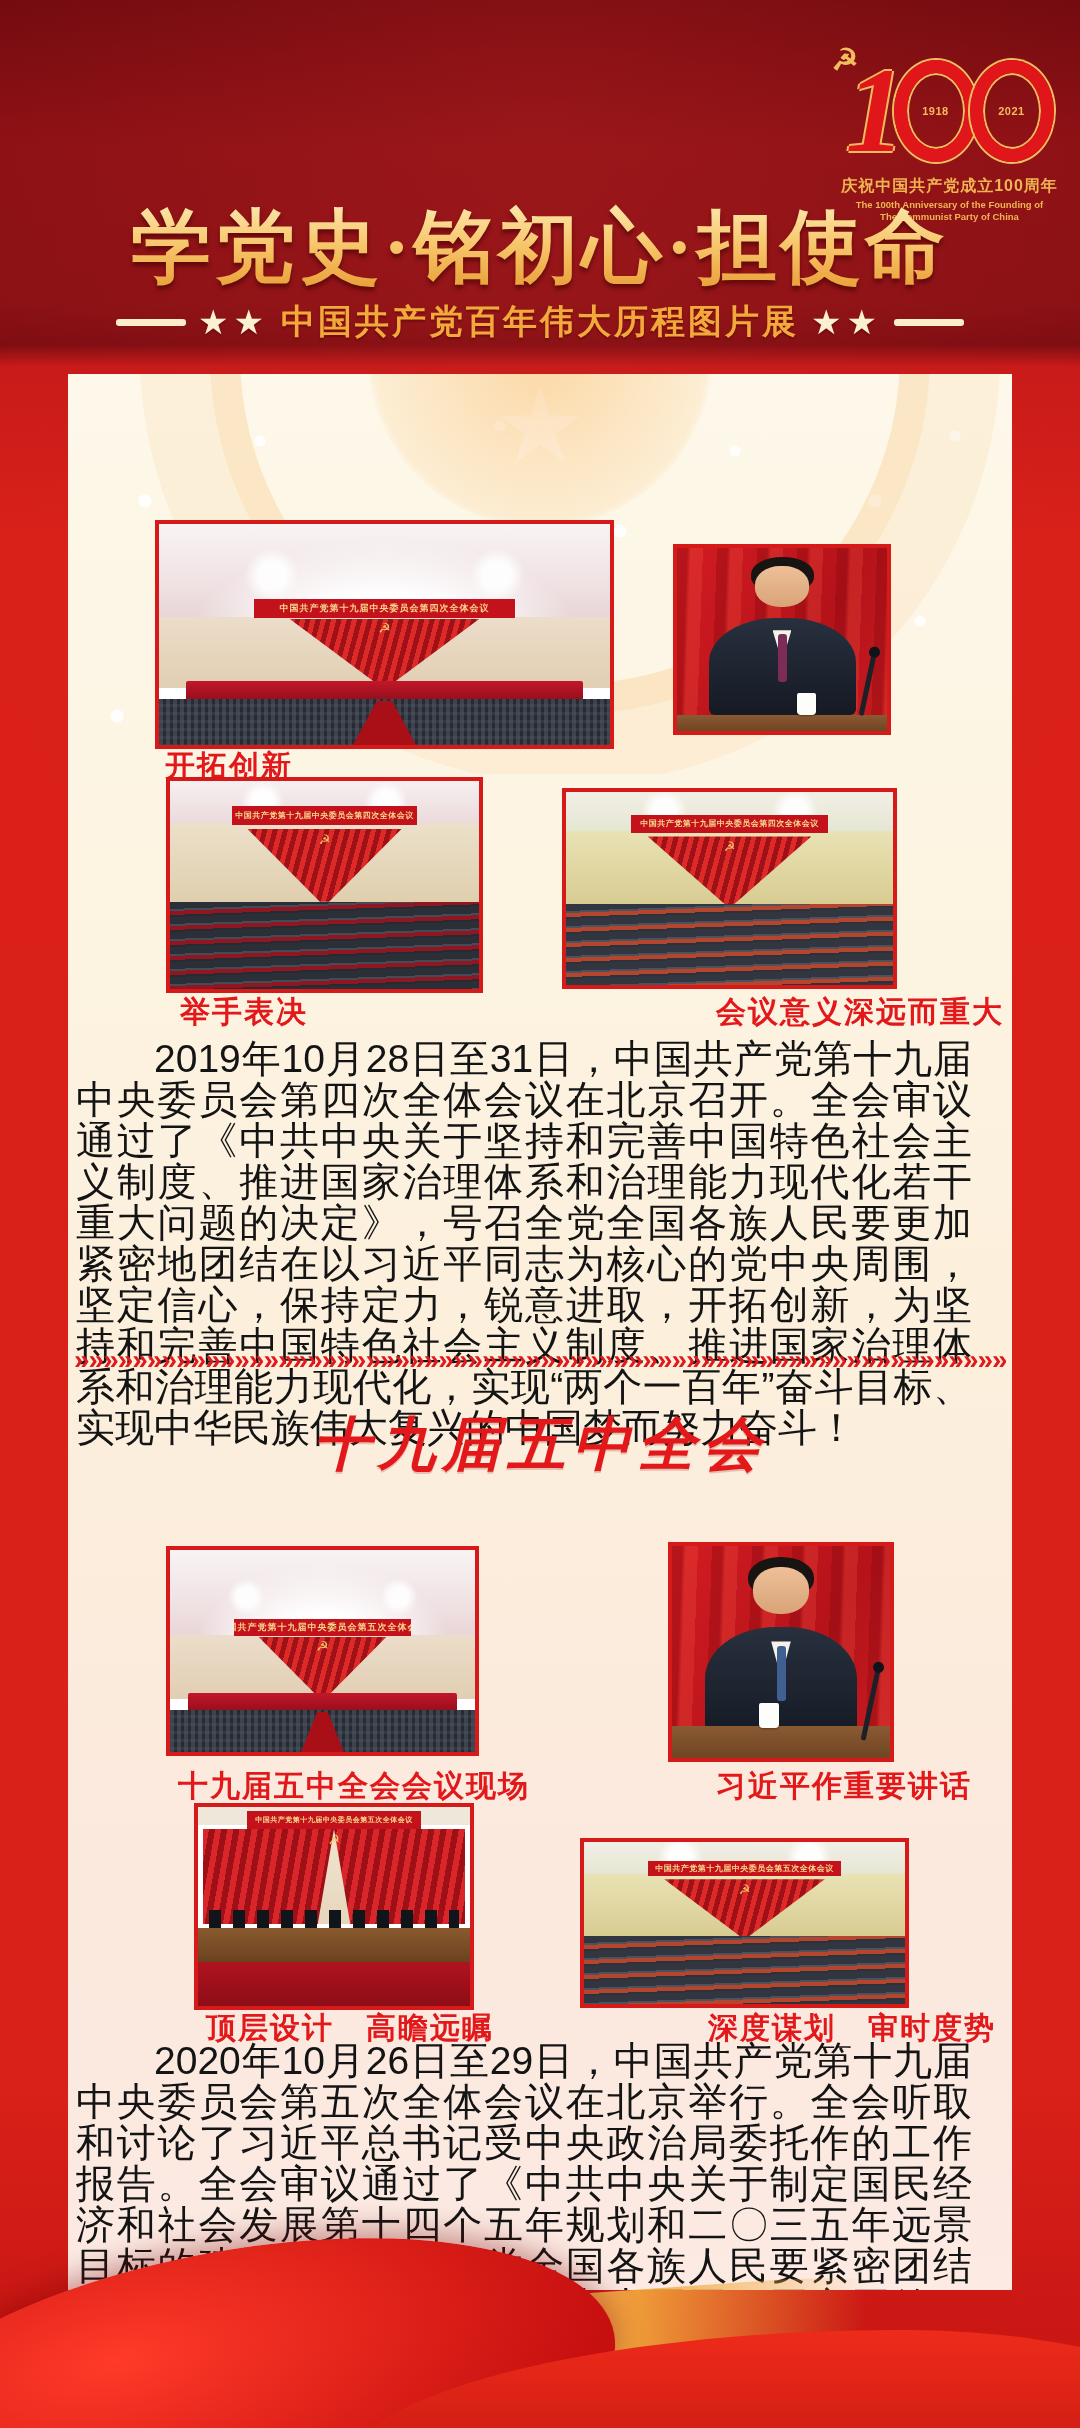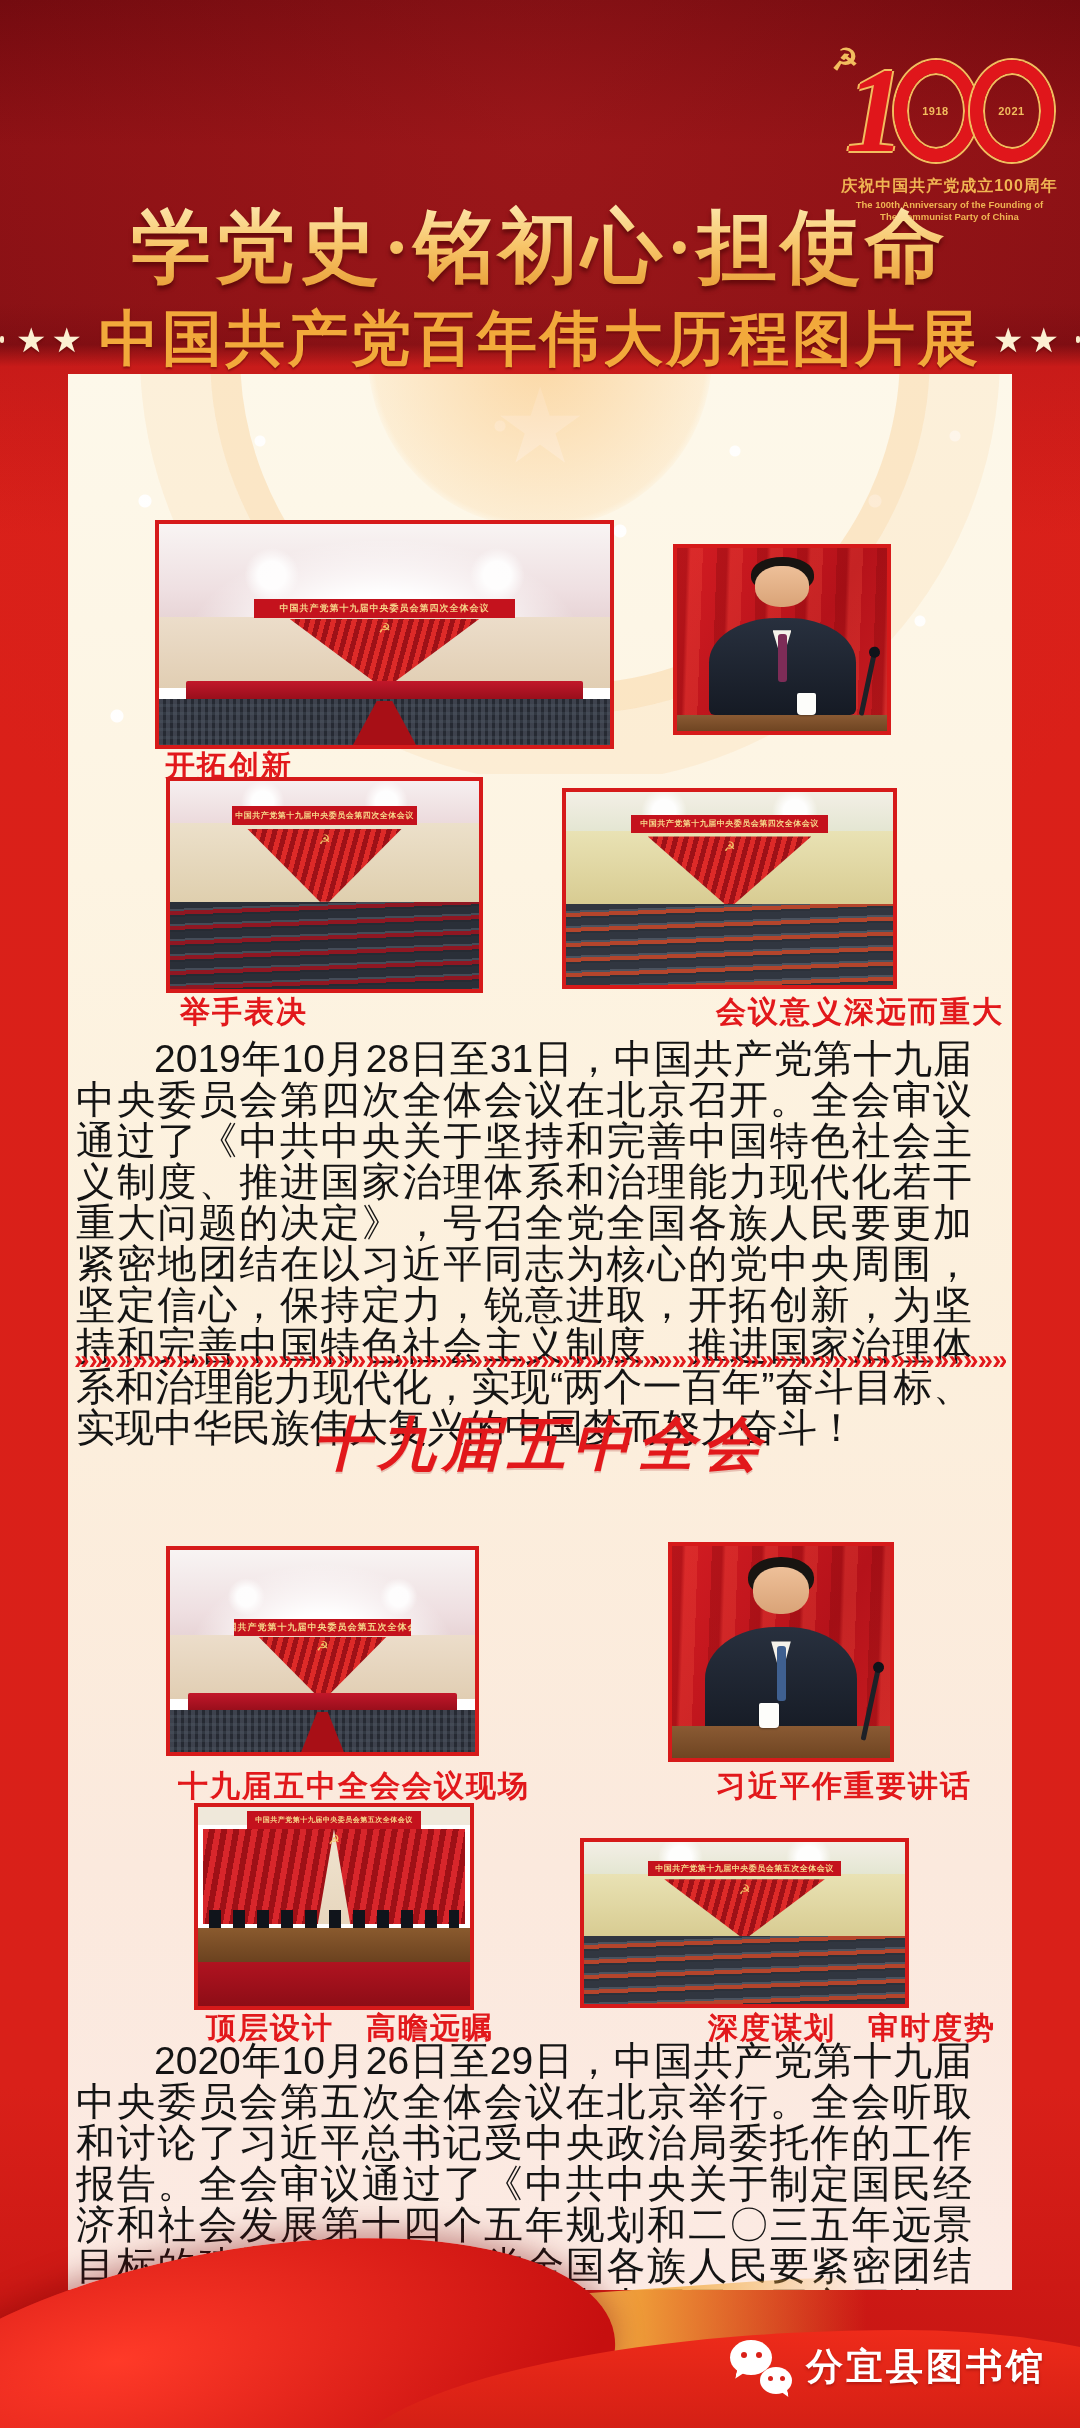--- a/index.html
+++ b/index.html
@@ -24,21 +24,21 @@
   .logo-cn{margin-top:6px;font-size:16px;font-weight:700;color:#f0b553;letter-spacing:1px;white-space:nowrap;}
   .logo-en{margin-top:2px;font-size:9.5px;font-weight:700;color:#f0b553;line-height:1.3;}
   .main-title{position:absolute;top:194px;left:0;width:100%;text-align:center;
     font-family:"Liberation Serif","DejaVu Serif",serif;font-weight:900;font-size:80px;letter-spacing:4px;
     background:linear-gradient(180deg,#fdeab2 5%,#f7c569 48%,#e79930 95%);
     -webkit-background-clip:text;background-clip:text;color:transparent;
     filter:drop-shadow(0 4px 2px rgba(60,0,0,.55));white-space:nowrap;}
   .subtitle{position:absolute;top:299px;left:0;width:100%;display:flex;justify-content:center;align-items:center;gap:12px;}
   .sub-dash{width:70px;height:7px;background:#fbecca;border-radius:3px;}
   .sub-stars{font-size:34px;color:#fcf0d2;letter-spacing:5px;line-height:1;text-shadow:0 2px 2px rgba(80,0,0,.4);}
-  .sub-text{font-size:60px;font-weight:900;color:#f2a93b;letter-spacing:3px;white-space:nowrap;
+  .sub-text{font-size:34px;font-weight:900;color:#f2a93b;letter-spacing:3px;white-space:nowrap;
     text-shadow:0 2px 2px rgba(80,0,0,.45);}
   
   .card{position:absolute;left:68px;top:374px;width:944px;height:1916px;overflow:hidden;
     background:linear-gradient(180deg,#fdf8ea 0%,#fdf4e2 26%,#fcefdc 52%,#fbe9dd 78%,#fceae3 100%);}
   .deco{position:absolute;left:0;top:0;width:100%;height:400px;overflow:hidden;pointer-events:none;
     background-image:
       radial-gradient(circle, rgba(255,255,255,.95) 0 6px, transparent 7px),
       radial-gradient(circle, rgba(255,255,255,.9) 0 5px, transparent 6px),
       radial-gradient(circle, rgba(255,255,255,.95) 0 6px, transparent 7px),
       radial-gradient(circle, rgba(255,255,255,.9) 0 5px, transparent 6px),
@@ -308,21 +308,14 @@
     <div class="cap" style="left:640px;top:1634px;">深度谋划　审时度势</div>
     <div class="cap" style="left:138px;top:1634px;">顶层设计　高瞻远瞩</div>
 
     <div class="para" style="top:1666px;">2020年10月26日至29日，中国共产党第十九届中央委员会第五次全体会议在北京举行。全会听取和讨论了习近平总书记受中央政治局委托作的工作报告。全会审议通过了《中共中央关于制定国民经济和社会发展第十四个五年规划和二〇三五年远景目标的建议》，号召全党全国各族人民要紧密团结在以习近平同志为核心的党中央周围，同心同德，顽强奋斗，夺取全面建设社会主义现代化国家新胜利！</div>
   </div>
 
   <div class="silk-gold"></div>
   <div class="silk-red1"></div>
   <div class="silk-red2"></div>
 
-  <div class="footer-bar">
-    <div class="wx">
-      <div class="b1"></div>
-      <div class="b2"></div>
-    </div>
-    <div class="footer-name">分宜县图书馆</div>
-  </div>
 
 </div>
 
 </body></html>

